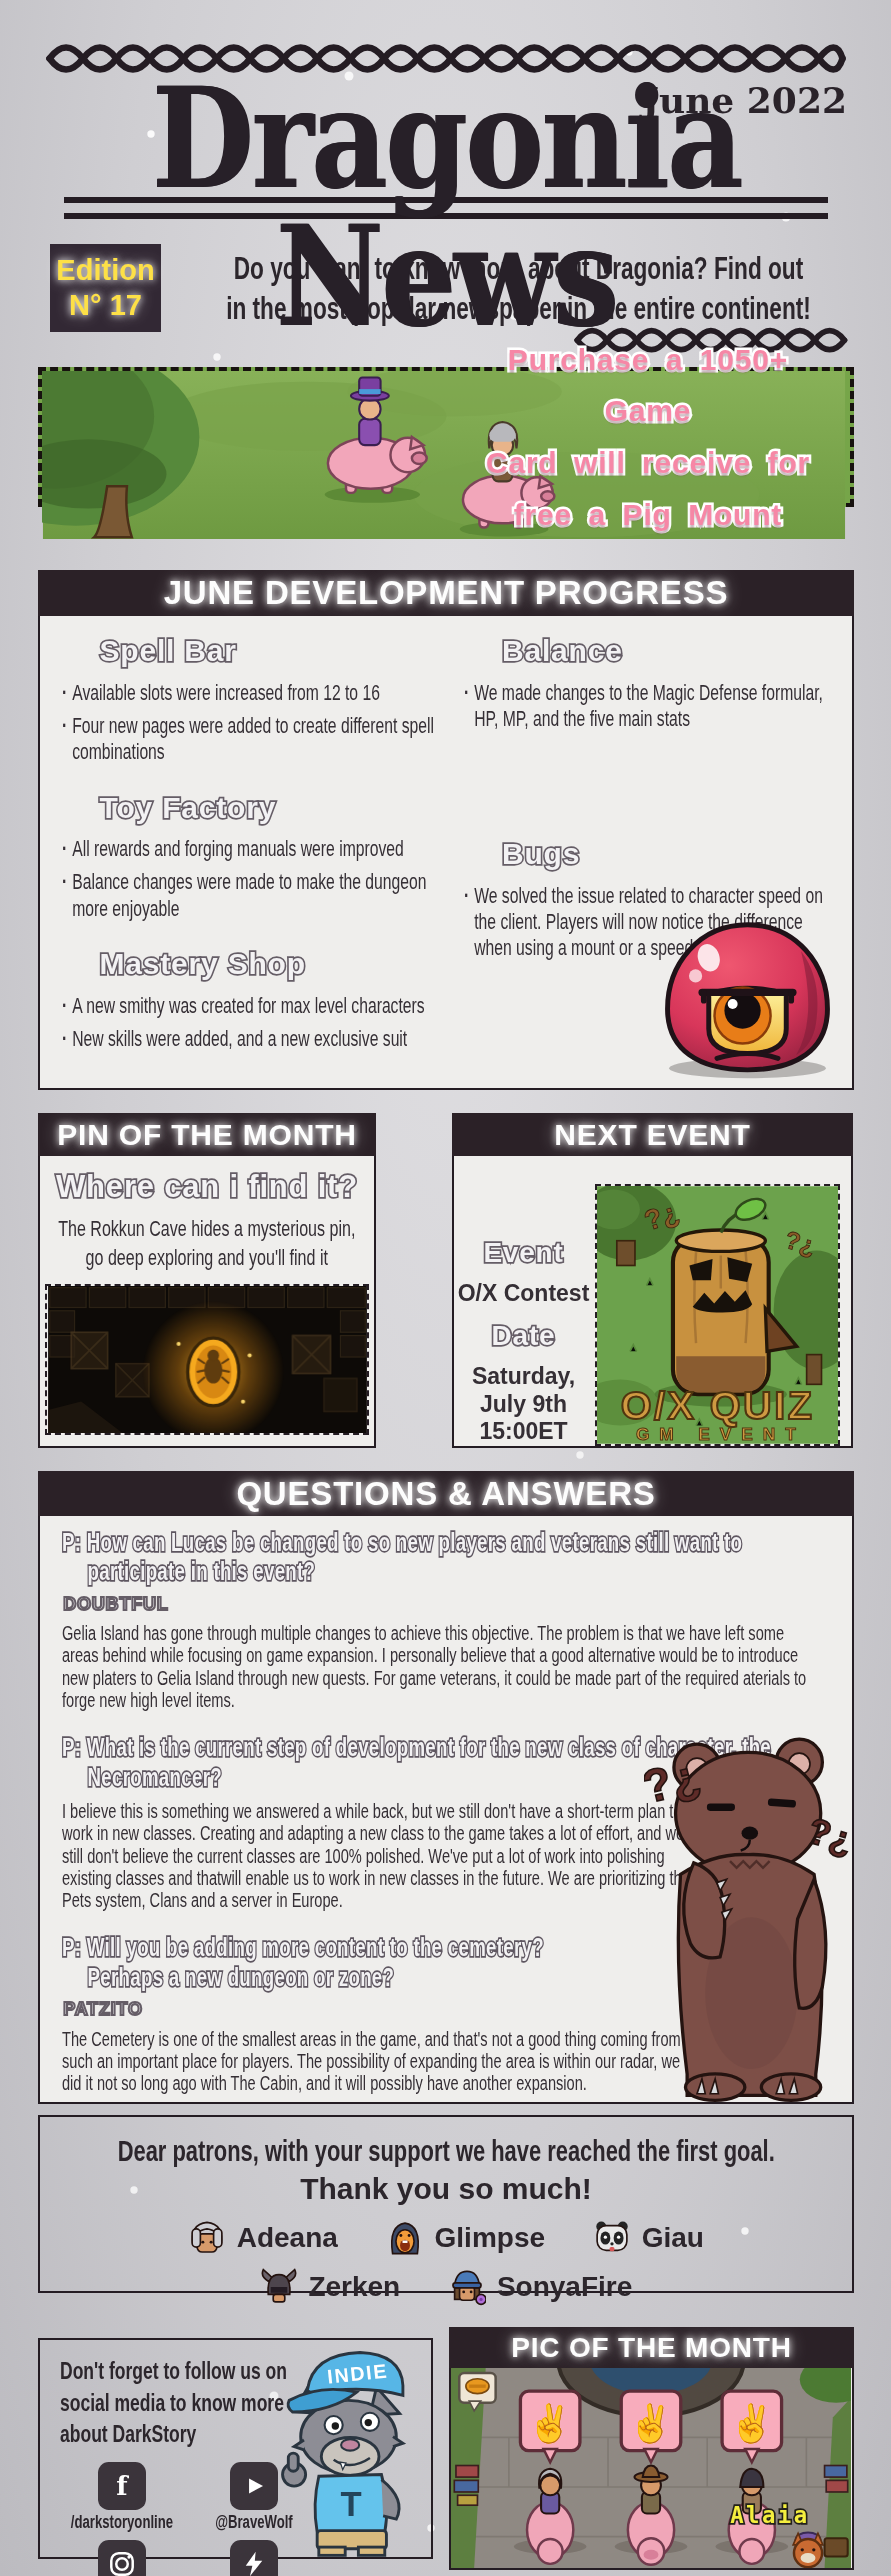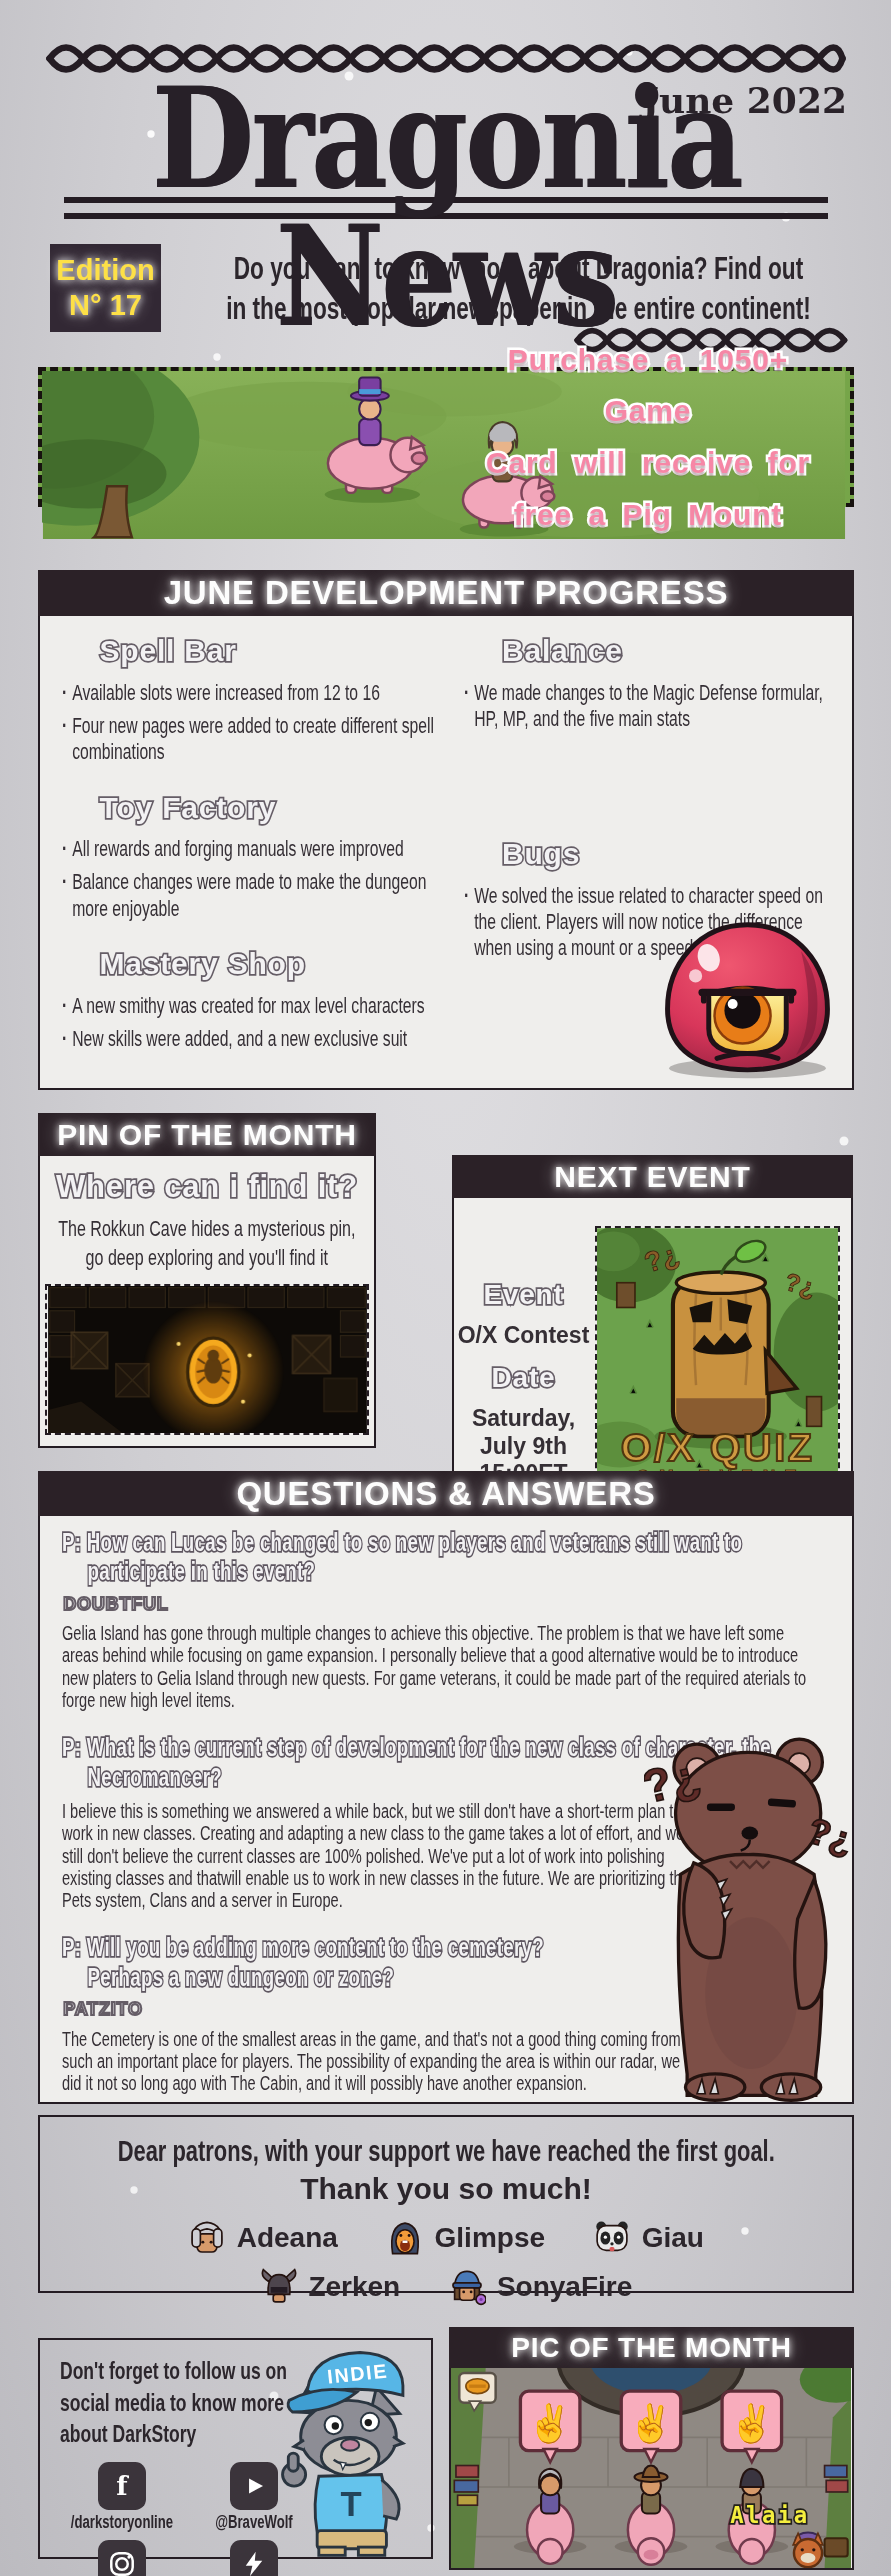--- a/index.html
+++ b/index.html
@@ -77,21 +77,21 @@
   .blk + .blk { margin-top:25px; }
   .blk-balance { min-height:178px; }
   .bullets { font-size:21.5px; line-height:1.23; color:#352f35; }
   .col-l .bullets.cnd { width:522px; } .col-r .bullets.cnd { width:512px; }
   .blt { position:relative; padding-left:14px; margin-bottom:6.6px; }
   .blt::before { content:"·"; position:absolute; left:0; top:0; font-weight:bold; }
   .monster { position:absolute; right:13.2px; bottom:8.3px; }
 
   
   .pin { left:38px; top:1113px; width:338px; }
-  .event { left:452px; top:1113px; width:401px;margin-top:42px; }
+  .event { left:452px; top:1113px; width:401px; }
   .pin .bar, .event .bar { height:43px; } .pin .bar-title, .event .bar-title { font-size:30px; }
   .pin .panel-body { height:292px; text-align:center; }
   .pin-h { font-size:31px; margin-top:13.2px; -webkit-text-stroke:3.3px #655d66; letter-spacing:0.8px; }
   .pin-p { font-size:22px; line-height:1.3; margin-top:10px; color:#352f35; }
   .cave-wrap { width:324px; margin:11.6px auto 0; border:2.5px dashed #241c23; font-size:0; }
   .event .panel-body { height:292px; display:flex; align-items:flex-end; }
   .ev-info { width:139px; padding-top:46px; text-align:center; display:flex; flex-direction:column; gap:11.6px; }
   .ev-lab { font-size:28px; -webkit-text-stroke:3.3px #655d66; letter-spacing:0.8px; }
   .ev-val { font-size:23px; font-weight:bold; color:#352f35; line-height:1.2; }
   .poster-wrap { margin:11.6px 6.6px 0 1.7px; border:2.5px dashed #241c23; font-size:0; }

